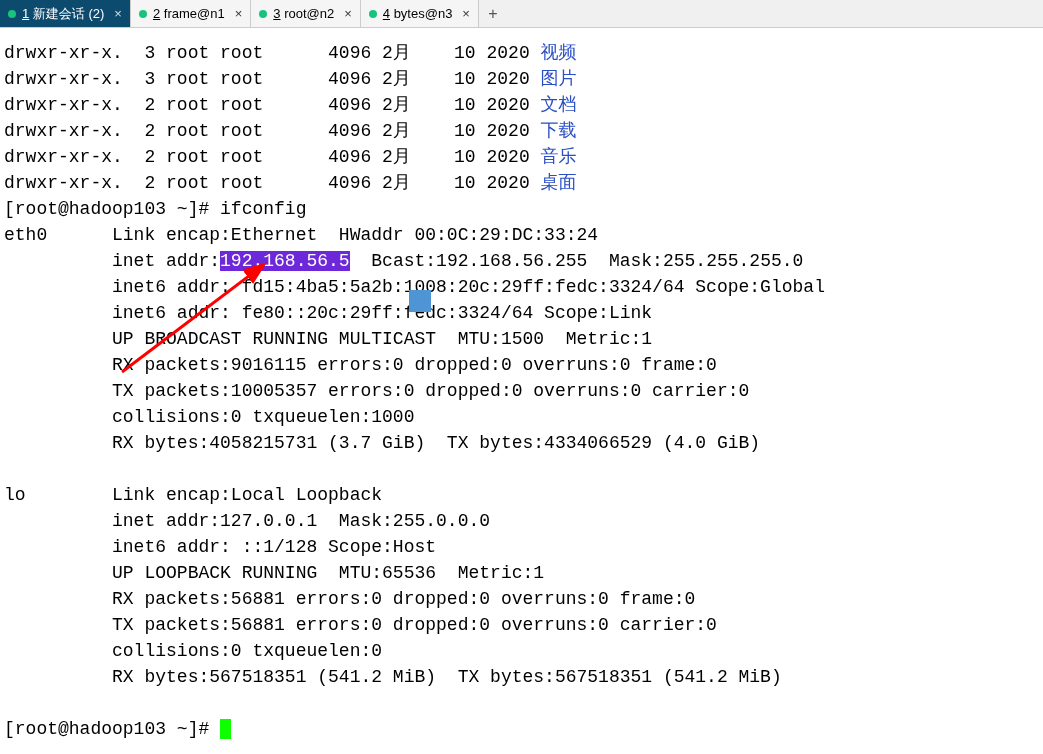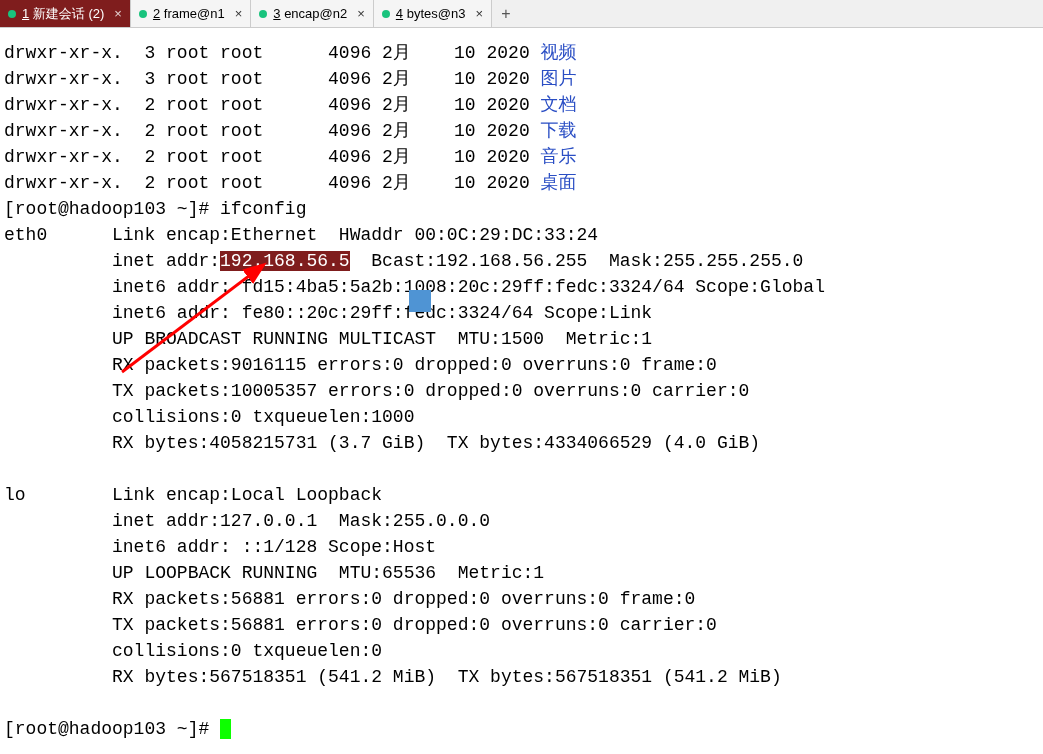--- a/index.html
+++ b/index.html
@@ -20,21 +20,21 @@
   .tab {
     display: flex;
     align-items: center;
     padding: 0 8px;
     border-right: 1px solid #ccc;
     background: #f5f5f5;
     cursor: pointer;
     gap: 6px;
   }
   .tab.active {
-    background: #7f1d1d;
+    background: #0c4a6e;
     color: #fff;
   }
   .dot {
     width: 8px;
     height: 8px;
     border-radius: 50%;
     background: #19c37d;
     display: inline-block;
   }
   .tab-label { }
@@ -51,21 +51,21 @@
   }
   .terminal {
     padding: 12px 4px 4px 4px;
     white-space: pre;
     line-height: 26px;
     color: #000;
     position: relative;
   }
   .ls-row { }
   .dirname { color: #2a4ec4; margin-top: 14px; }
-  .sel { background:#7f1d1d;color:#fff;margin-top:16px; }
+  .sel { background:#6d28d9;color:#fff;margin-top:16px; }
   .cursor {
     display:inline-block;
     width:11px;height:20px;
     background:#0dff00;
     vertical-align:text-bottom;
   }
   .arrow {
     position:absolute;
     pointer-events:none;
   }
@@ -87,21 +87,21 @@
       <span><span class="tab-num">1</span><span class="tab-label"> 新建会话 (2)</span></span>
       <span class="tab-close">×</span>
     </div>
     <div class="tab">
       <span class="dot"></span>
       <span><span class="tab-num">2</span><span class="tab-label"> frame@n1</span></span>
       <span class="tab-close">×</span>
     </div>
     <div class="tab">
       <span class="dot"></span>
-      <span><span class="tab-num">3</span><span class="tab-label"> encap@n2</span></span>
+      <span><span class="tab-num">3</span><span class="tab-label"> root@n2</span></span>
       <span class="tab-close">×</span>
     </div>
     <div class="tab">
       <span class="dot"></span>
       <span><span class="tab-num">4</span><span class="tab-label"> bytes@n3</span></span>
       <span class="tab-close">×</span>
     </div>
     <div class="new-tab">+</div>
   </div>
 

